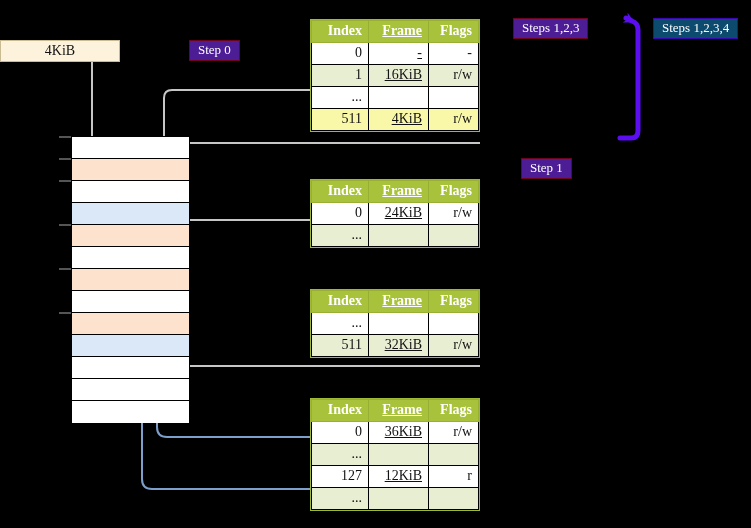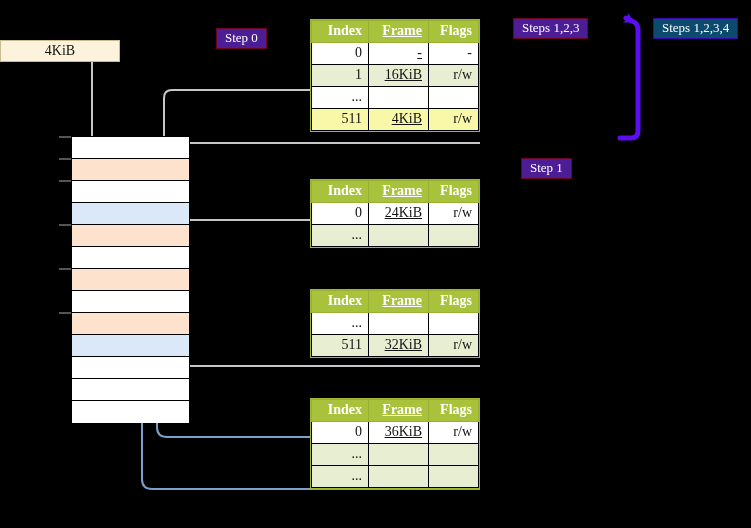--- a/index.html
+++ b/index.html
@@ -24,21 +24,21 @@
     padding:2px 8px 3px 8px;
     font-size:13px;line-height:1.1;
     color:#ffffff;
     border:1px solid rgba(255,255,255,.35);
     box-sizing:border-box;
     white-space:nowrap;
   }
   .badge.red{background:#4c1d95;border-color:#6b0420;}
   .badge.blue{background:#0c4a6e;border-color:#3a06b0;}
 
-  #badge-step0{left:189px;top:28px;margin-left:27px;}
+  #badge-step0{left:189px;top:40px;}
   #badge-steps123{left:513px;top:18px;}
   #badge-steps1234{left:653px;top:18px;}
   #badge-step4{left:521px;top:158px;}
 
   
   #mem{
     position:absolute;left:71px;top:136px;width:119px;height:279px;
     border:1px solid #000;box-sizing:border-box;background:#fff;
   }
   #mem .cell{
@@ -240,20 +240,25 @@
       <tr>
         <td class="c-index">0</td>
         <td class="c-frame">36KiB</td>
         <td class="c-flags">r/w</td>
       </tr>
       <tr class="alt">
         <td class="c-index">...</td>
         <td class="c-frame"></td>
         <td class="c-flags"></td>
       </tr>
+      <tr>
+        <td class="c-index">127</td>
+        <td class="c-frame">12KiB</td>
+        <td class="c-flags">r</td>
+      </tr>
       <tr class="alt">
         <td class="c-index">...</td>
         <td class="c-frame"></td>
         <td class="c-flags"></td>
       </tr>
     </tbody>
   </table>
 
 <div class="tick" style="left: 59px; top: 136px;"></div>
 <div class="tick" style="left: 59px; top: 158px;"></div>

